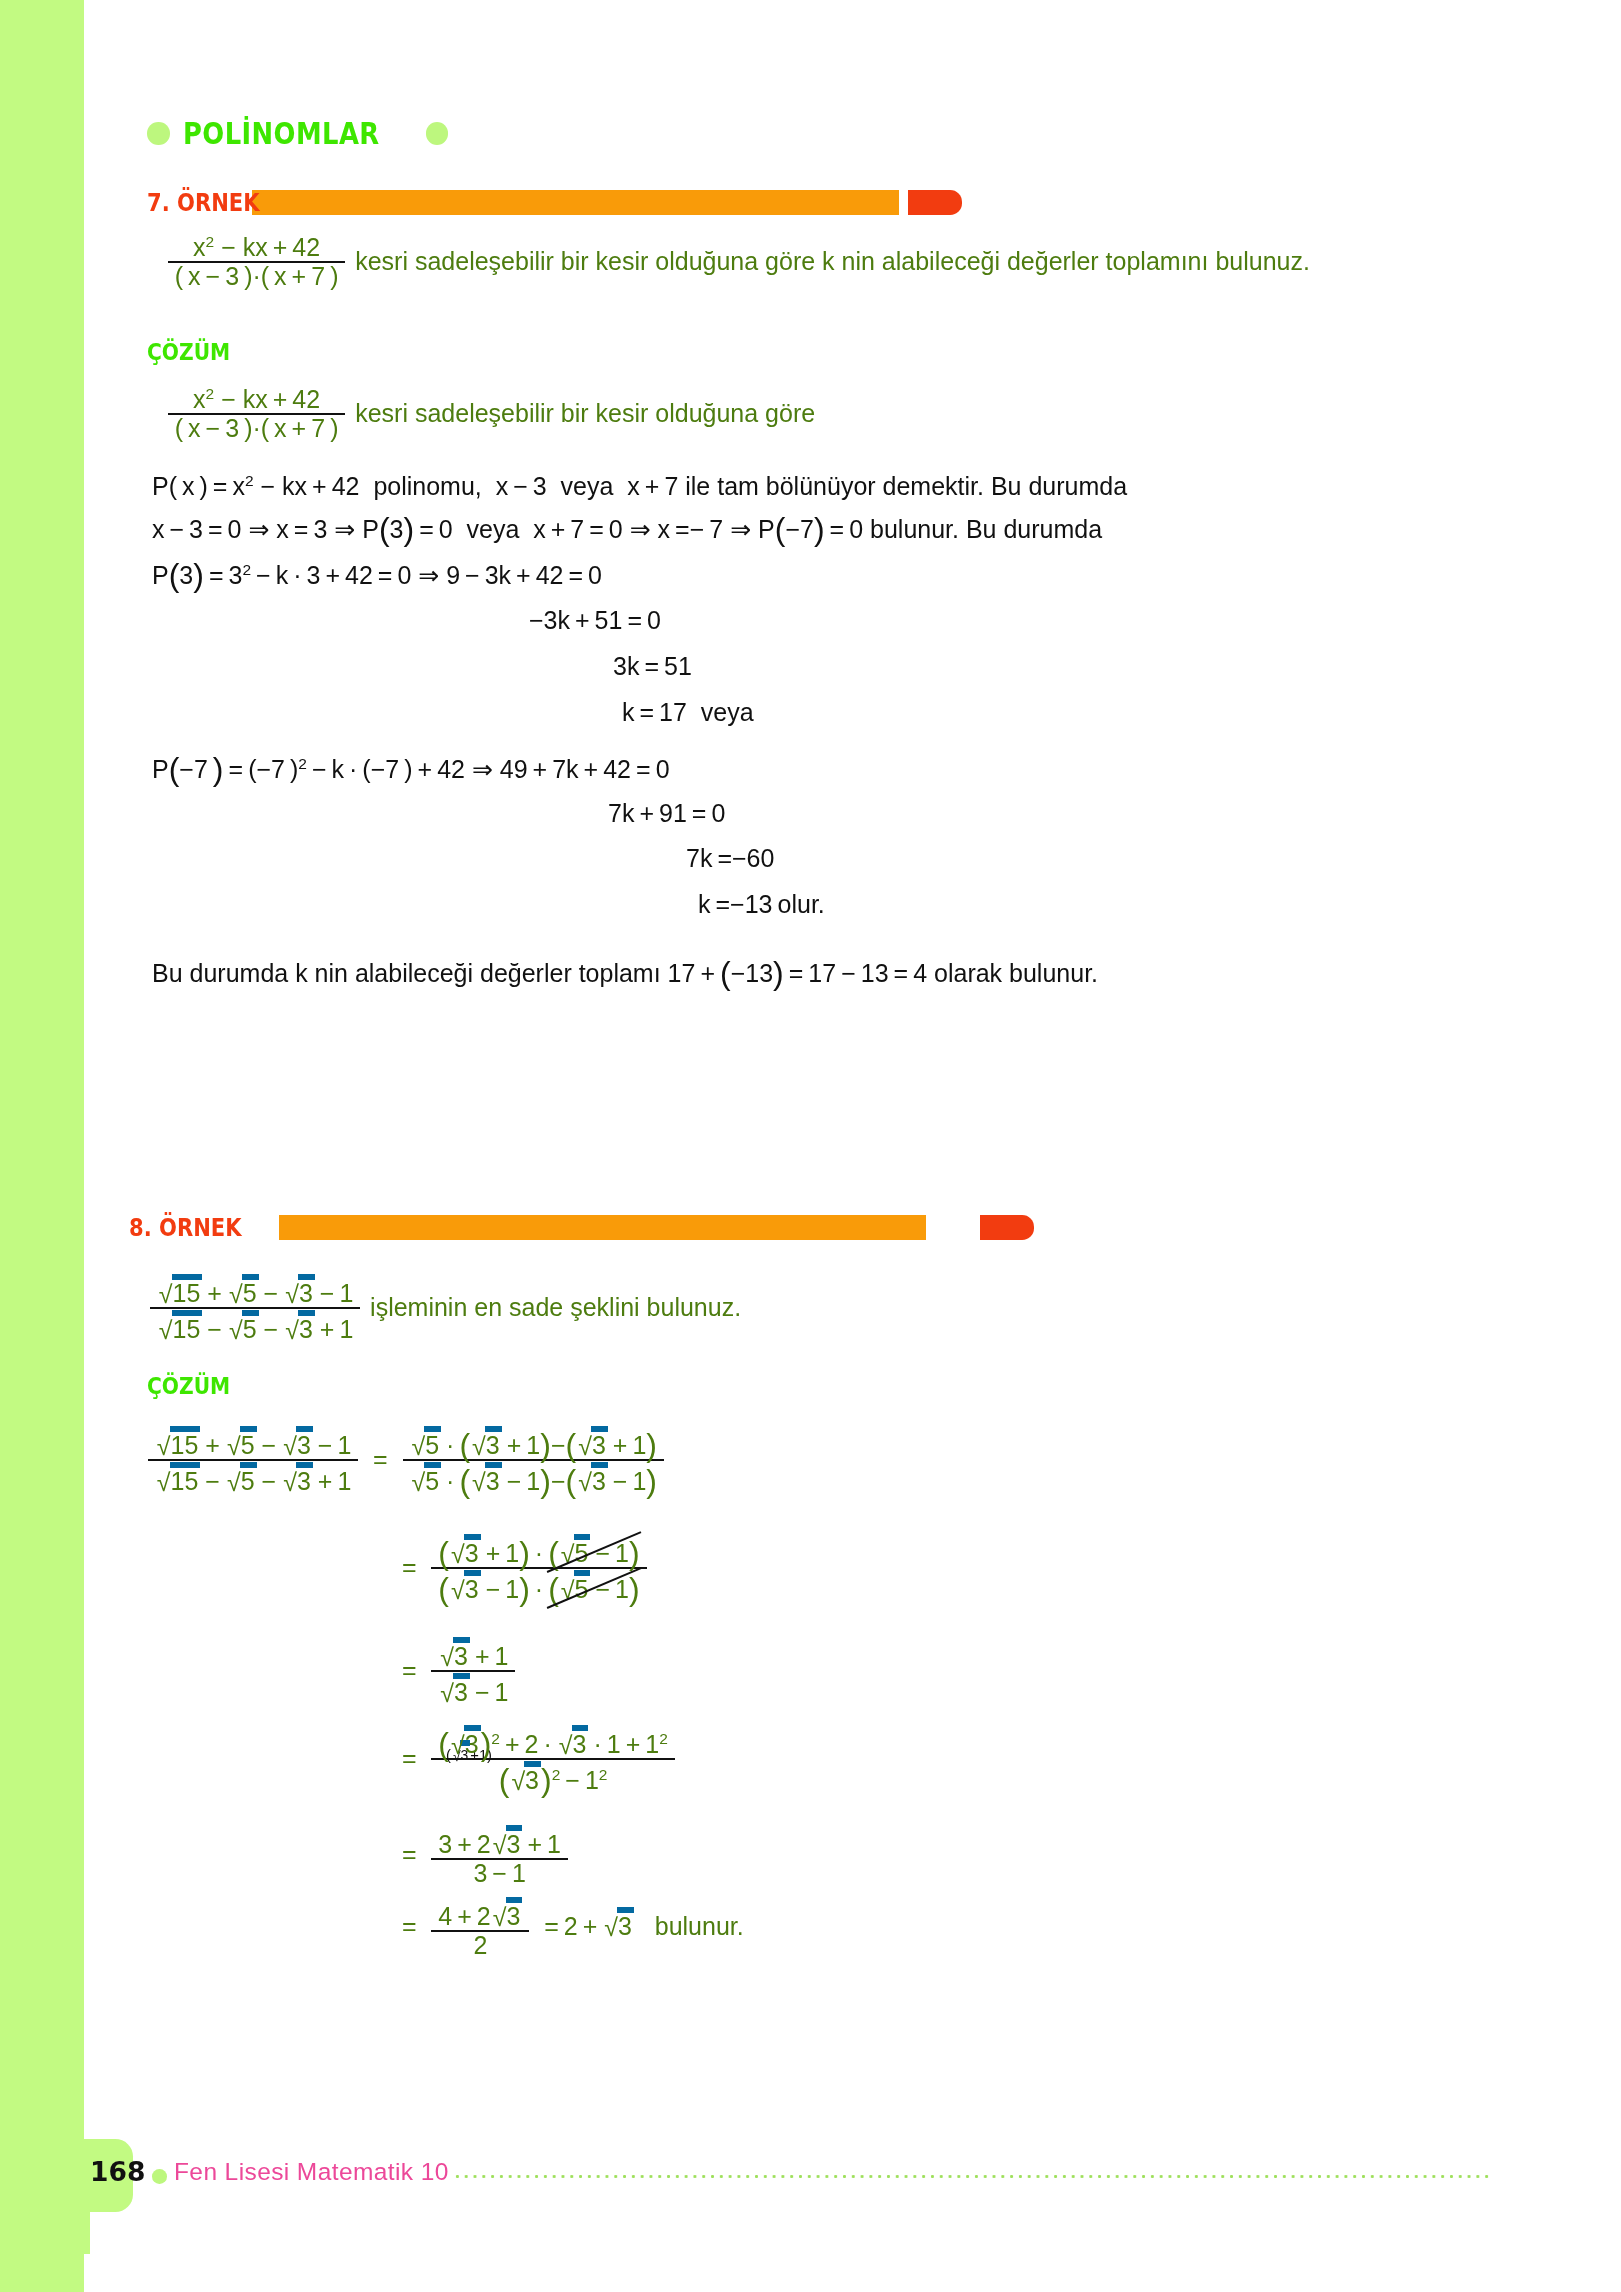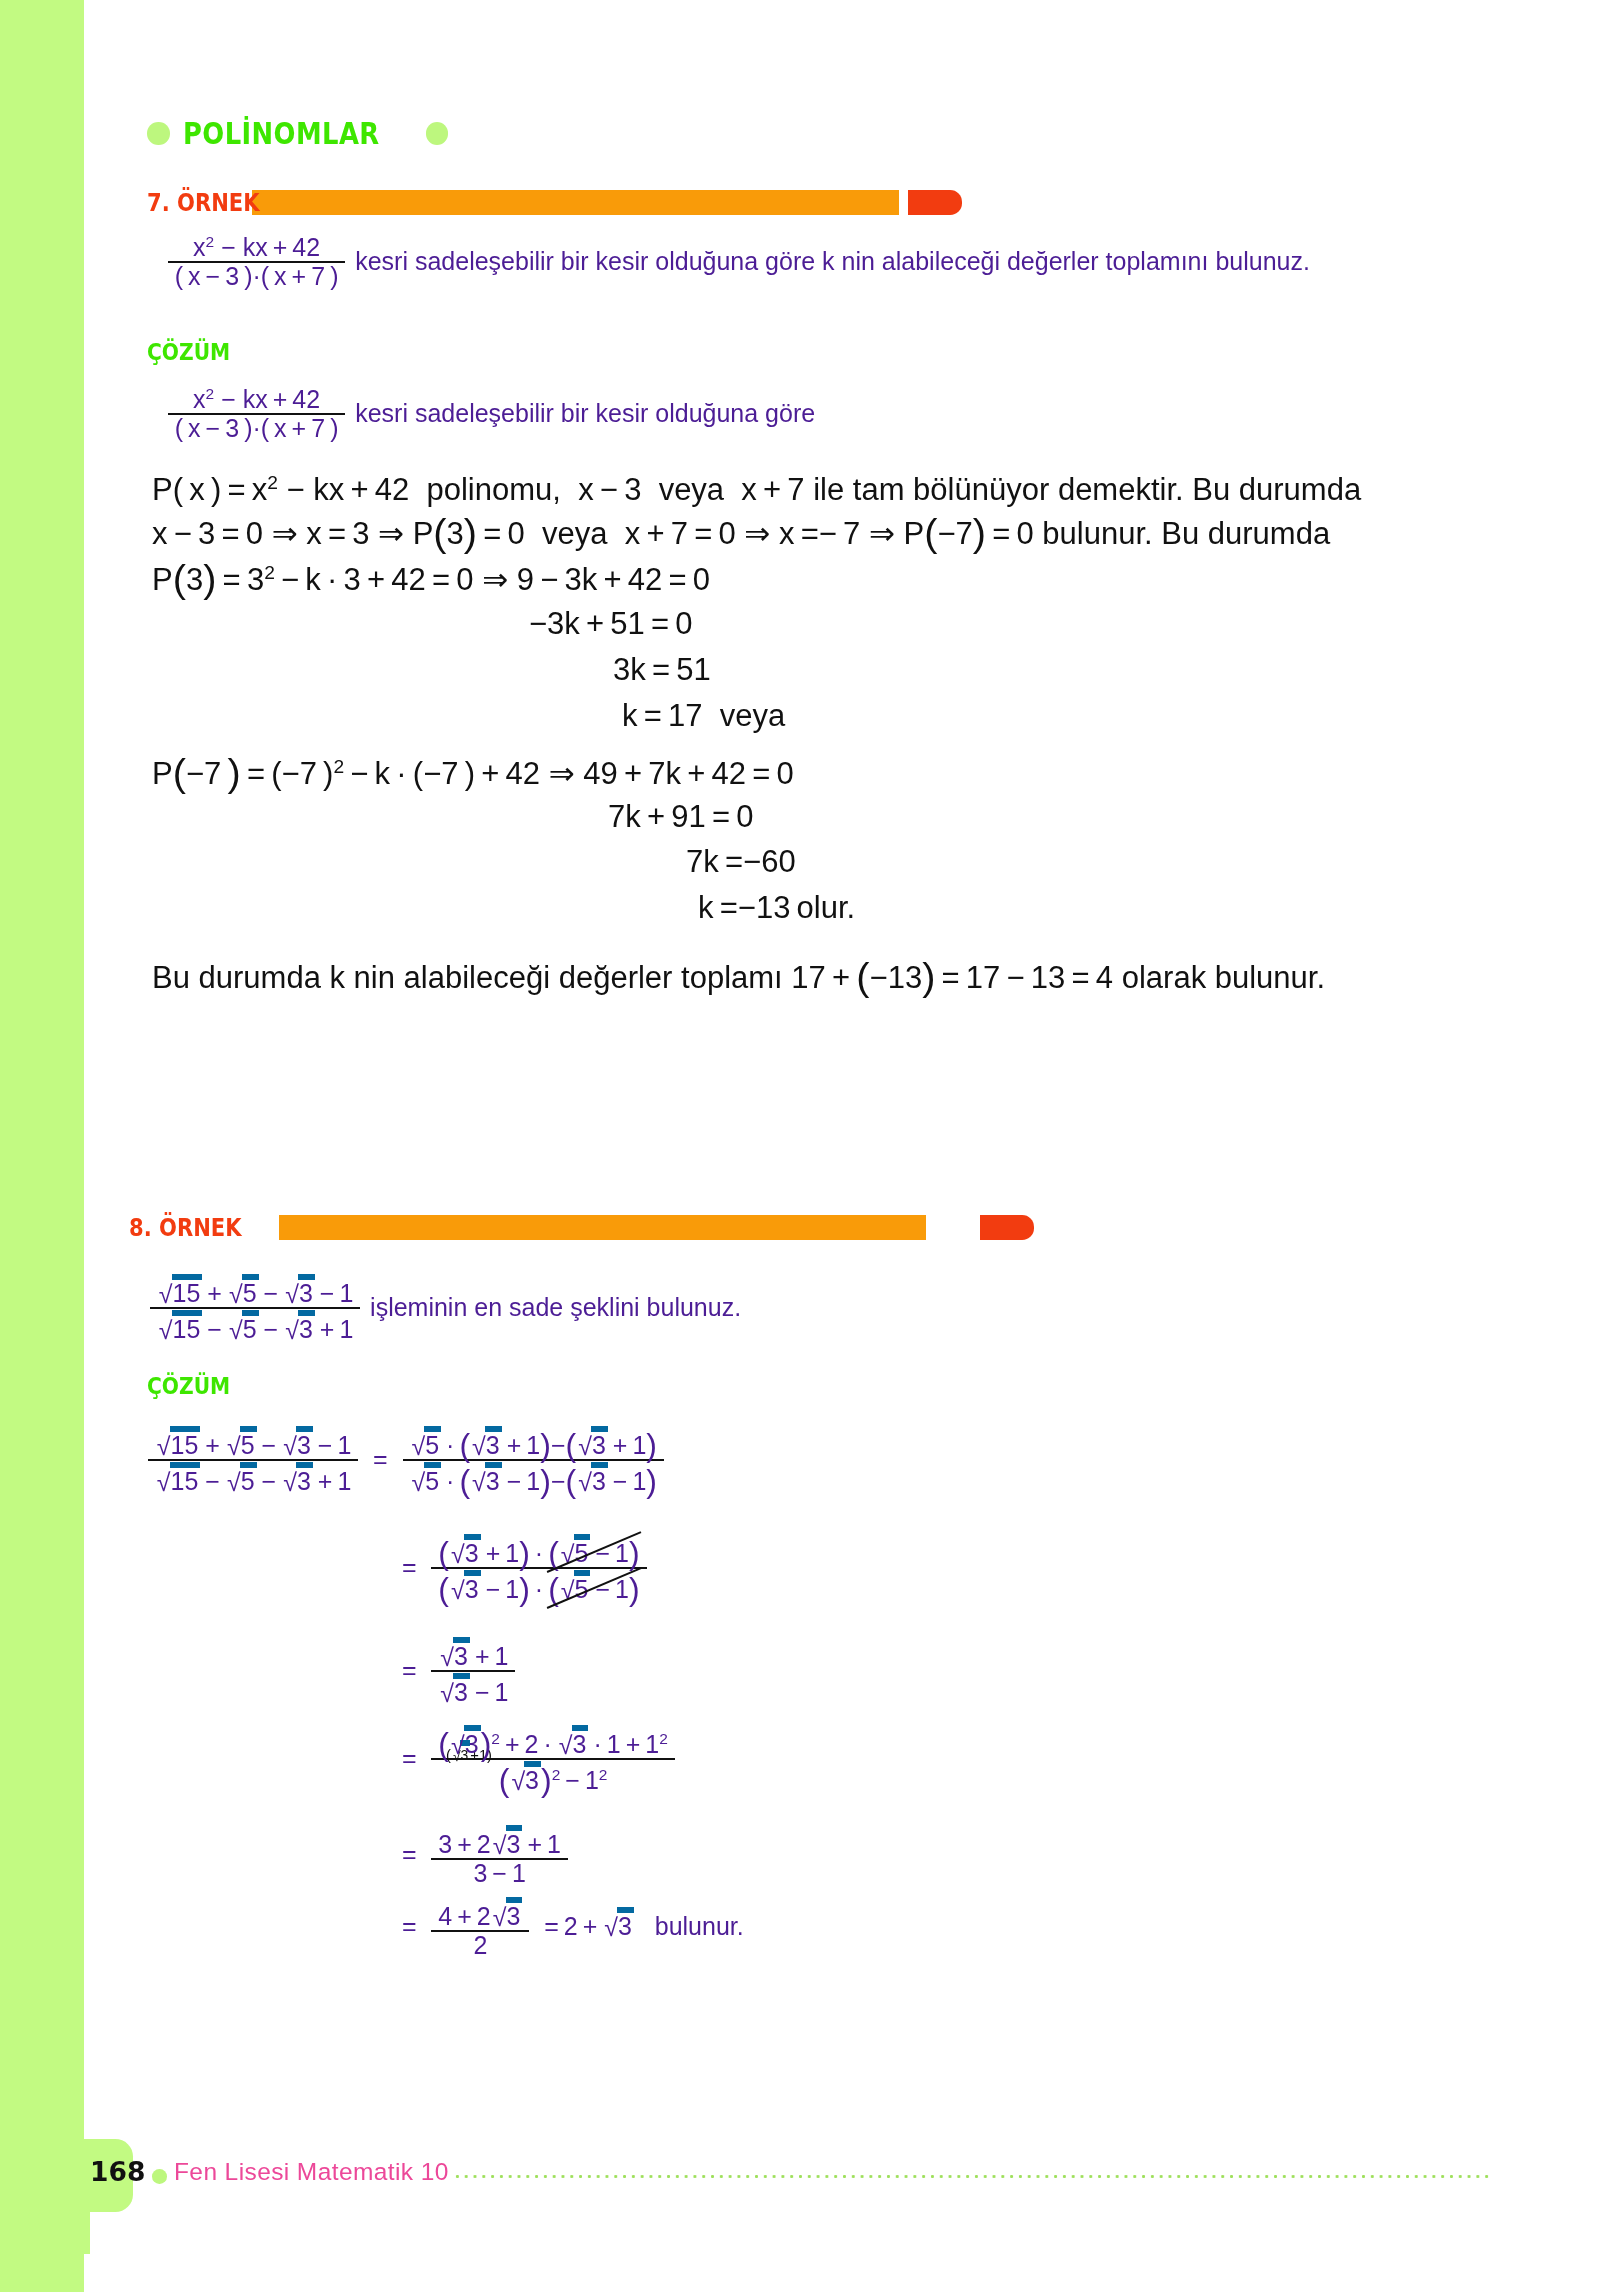--- a/index.html
+++ b/index.html
@@ -102,25 +102,25 @@
     white-space: nowrap;
   }
 
   
   .mrow {
     position: absolute;
     font-size: 25px;
     line-height: 1.0;
     white-space: nowrap;
     font-family: "Liberation Sans", sans-serif;
-    color: #4c1d95;
+    color: #4d7c0f;
   }
   .prose {
     position: absolute;
-    font-size: 31px;
+    font-size: 25px;
     white-space: nowrap;
     color: #111;
     font-family: "Liberation Sans", sans-serif;
   }
 
   
   .frac {
     display: inline-flex;
     flex-direction: column;
     align-items: center;

